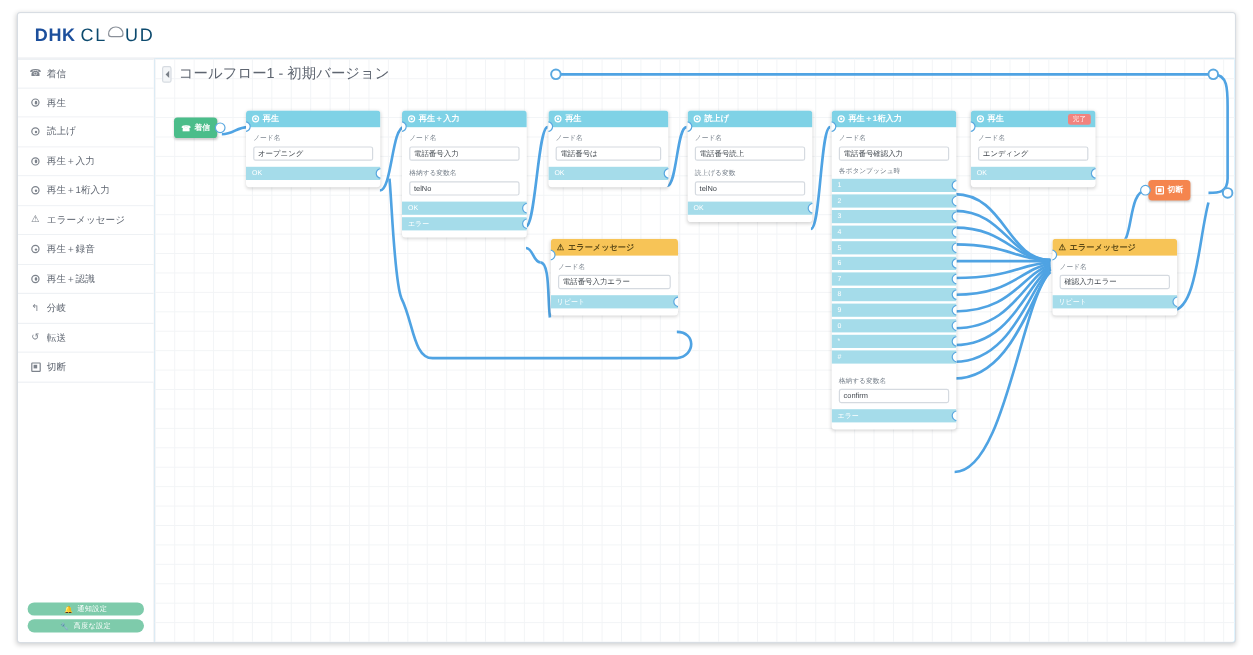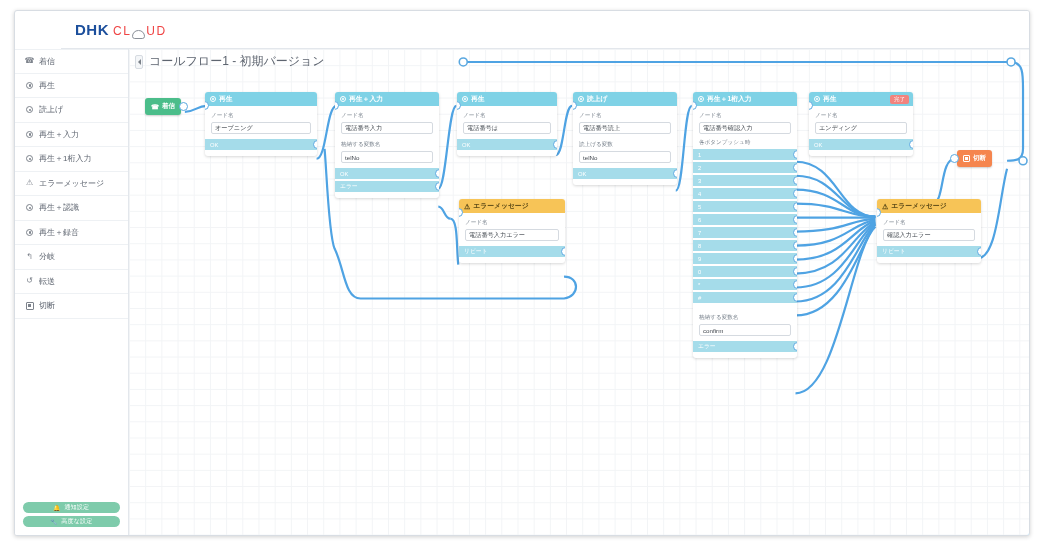--- a/index.html
+++ b/index.html
@@ -20,30 +20,29 @@
     display: flex; flex-direction: column;
   }
 
   
   .topbar {
     height: 38px; flex: 0 0 38px;
     background: #ffffff;
     border-bottom: 1px solid #e3e7ec;
     display: flex; align-items: center;
     padding: 0 14px;
-    margin-left: 46px;
   }
   .logo { display: flex; align-items: baseline; gap: 4px; }
   .logo-dhk {
     font-size: 15px; font-weight: bold; color: #1c4f9c;
     letter-spacing: .5px;
   }
   .logo-cloud {
-    font-size: 12px; color: #ef4444; letter-spacing: 1.5px;
-    display: flex; align-items: flex-end; gap: 1px;
+    font-size: 15px; color: #0c4a6e; letter-spacing: 1.5px;
+    display: flex; align-items: flex-start; gap: 1px;
   }
   .cloud-glyph {
     display: inline-block; width: 13px; height: 9px;
     border: 1.6px solid #8a9099;
     border-radius: 7px 7px 3px 3px;
     position: relative; top: 1px;
   }
   .nav {
     display: flex; align-items: center; gap: 17px;
     margin-left: 86px;
@@ -274,27 +273,27 @@
           <span>再生＋1桁入力</span>
         </div>
         <div class="pal-item">
           <span class="pal-ic">⚠</span>
           <span>エラーメッセージ</span>
         </div>
         <div class="pal-item">
           <span class="pal-ic">
               <span class="ic-ring"></span>
             </span>
+          <span>再生＋録音</span>
+        </div>
+        <div class="pal-item">
+          <span class="pal-ic">
+              <span class="ic-ring"></span>
+            </span>
           <span>再生＋認識</span>
-        </div>
-        <div class="pal-item">
-          <span class="pal-ic">
-              <span class="ic-ring"></span>
-            </span>
-          <span>再生＋録音</span>
         </div>
         <div class="pal-item">
           <span class="pal-ic">↰</span>
           <span>分岐</span>
         </div>
         <div class="pal-item">
           <span class="pal-ic">↺</span>
           <span>転送</span>
         </div>
         <div class="pal-item">

